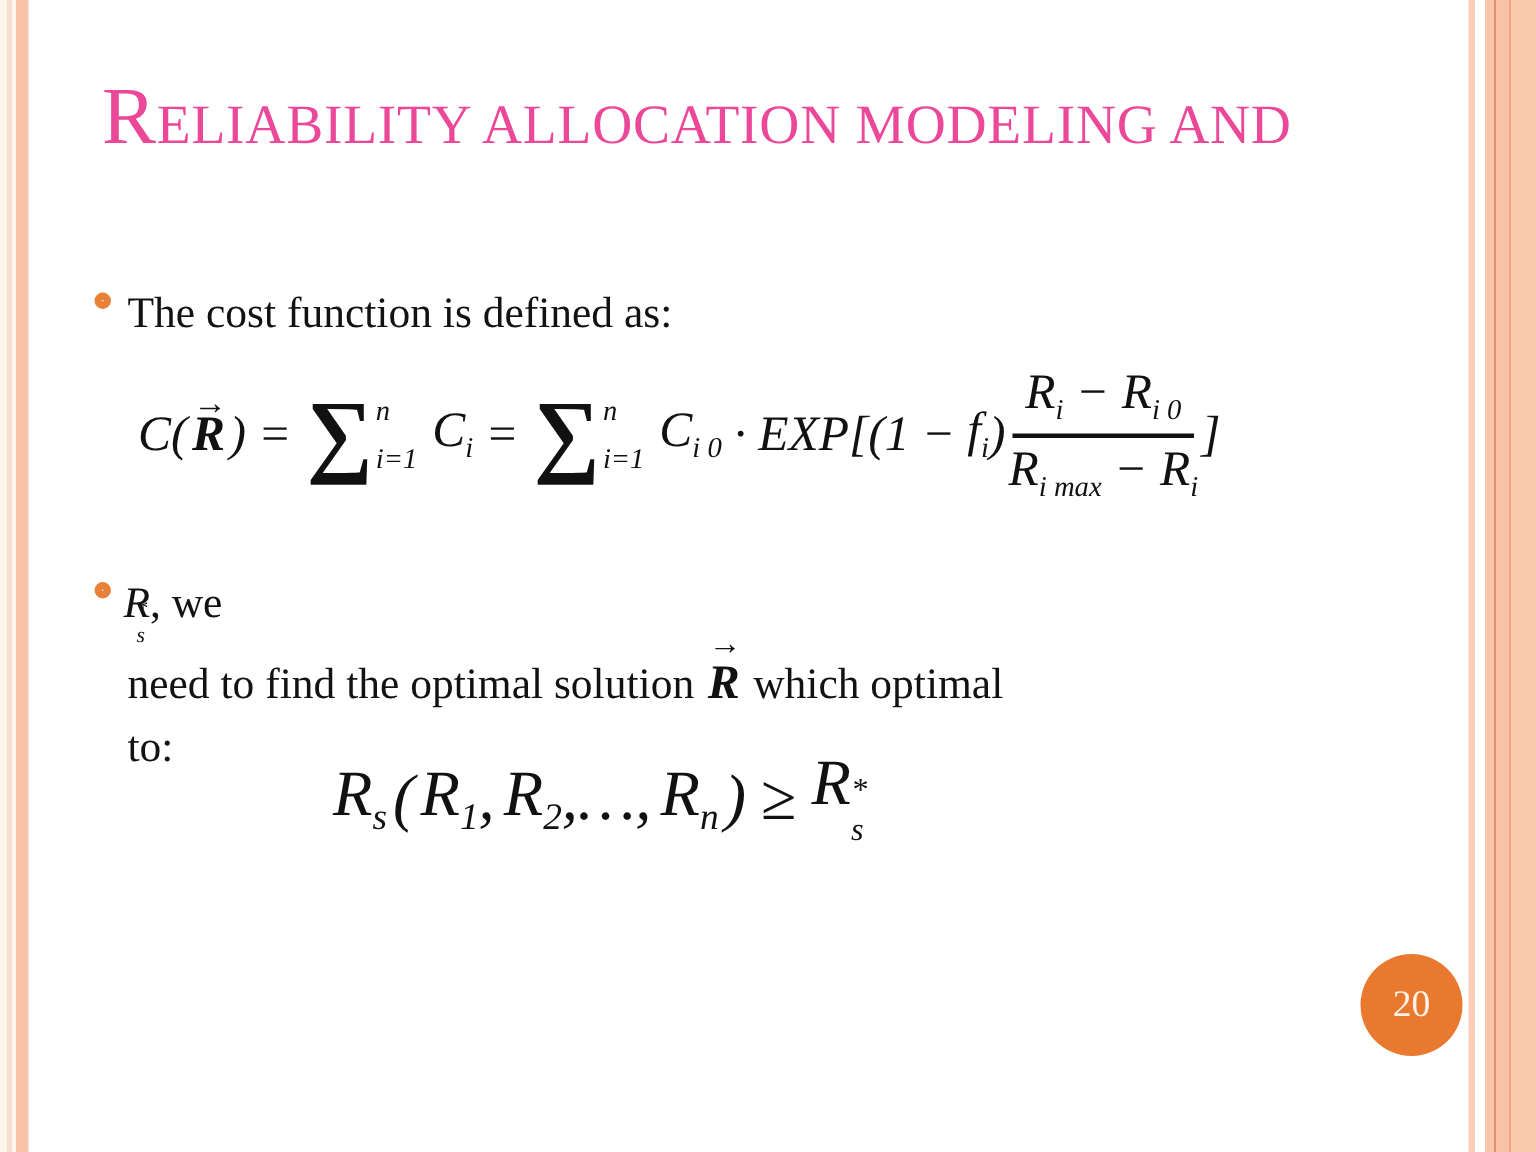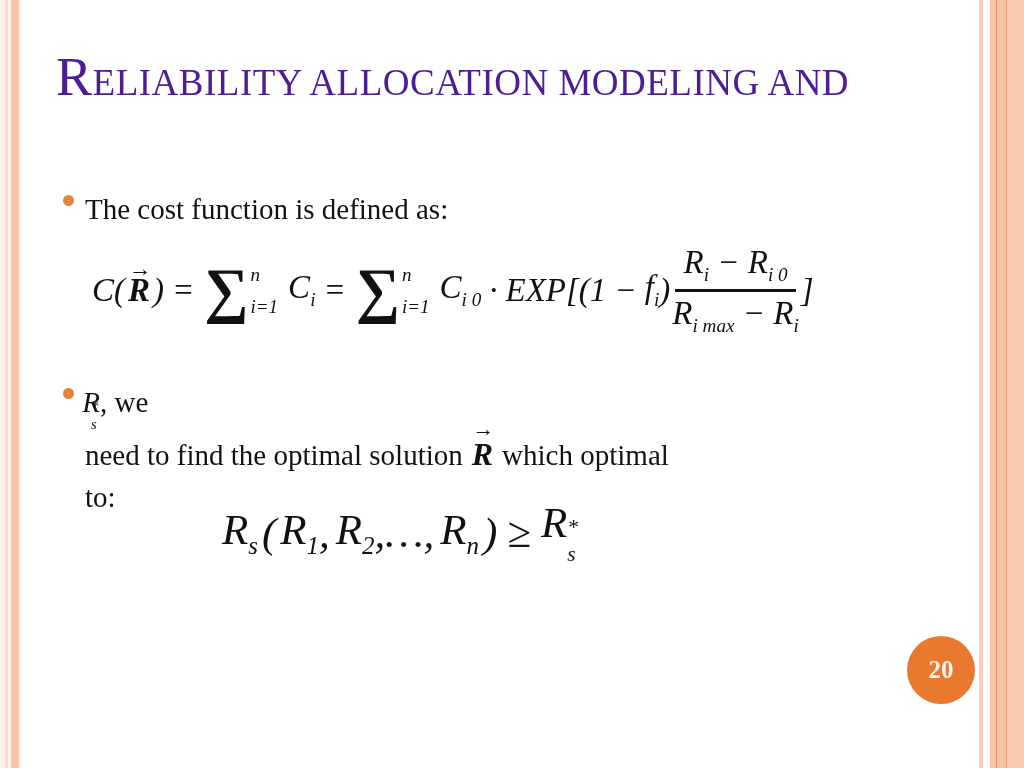--- a/index.html
+++ b/index.html
@@ -28,21 +28,21 @@
       #f9cdb6 0px, #f9cdb6 4px,
       #ffffff 4px, #ffffff 11px,
       #f9c5aa 11px, #f9c5aa 17px,
       #dd9068 17px, #dd9068 18px,
       #f8c2a6 18px, #f8c2a6 27px,
       #eda680 27px, #eda680 28px,
       #facaaf 28px, #facaaf 45px);
   }
 
   
-  .title { position:absolute; left:56px; top:48px; width:880px; color:#4c1d95; }
+  .title { position:absolute; left:68px; top:48px; width:880px; color:#ec4899; }
   .title .t1 {
     text-transform:uppercase; font-size:37px; line-height:58px; letter-spacing:0.5px;
   }
   .title .t1::first-letter { font-size:54px; }
   .title .t2 {
     text-transform:uppercase; font-size:37px; line-height:48px; letter-spacing:0.5px;
   }
 
   
   .bullet-row { position:absolute; display:flex; align-items:flex-start; }
@@ -101,21 +101,21 @@
   }
   .f2 .geq { font-style:normal; margin:0 10px; }
   .f2 .ss { vertical-align:0.15em; }
 
   
   .badge {
     position:absolute; left:907px; top:636px;
     width:68px; height:68px; border-radius:50%;
     background:#e8792f;
     display:flex; align-items:center; justify-content:center;
-    color:#fdf3e7; font-size:25px; font-weight:700;
+    color:#fdf3e7; font-size:25px; font-weight:400;
   }
 </style>
 </head>
 <body>
 
 <div class="border-left"></div>
 <div class="border-right"></div>
 
 <div class="title">
   <div class="t1">Reliability allocation modeling and</div>

